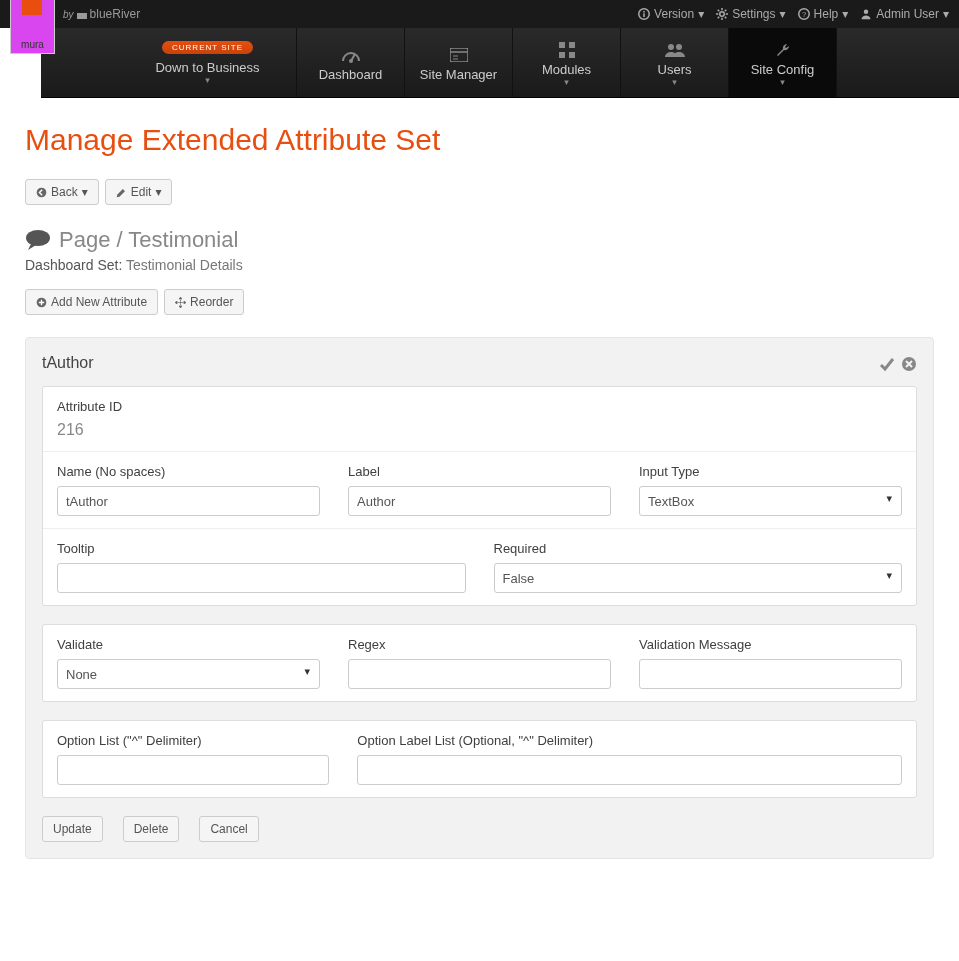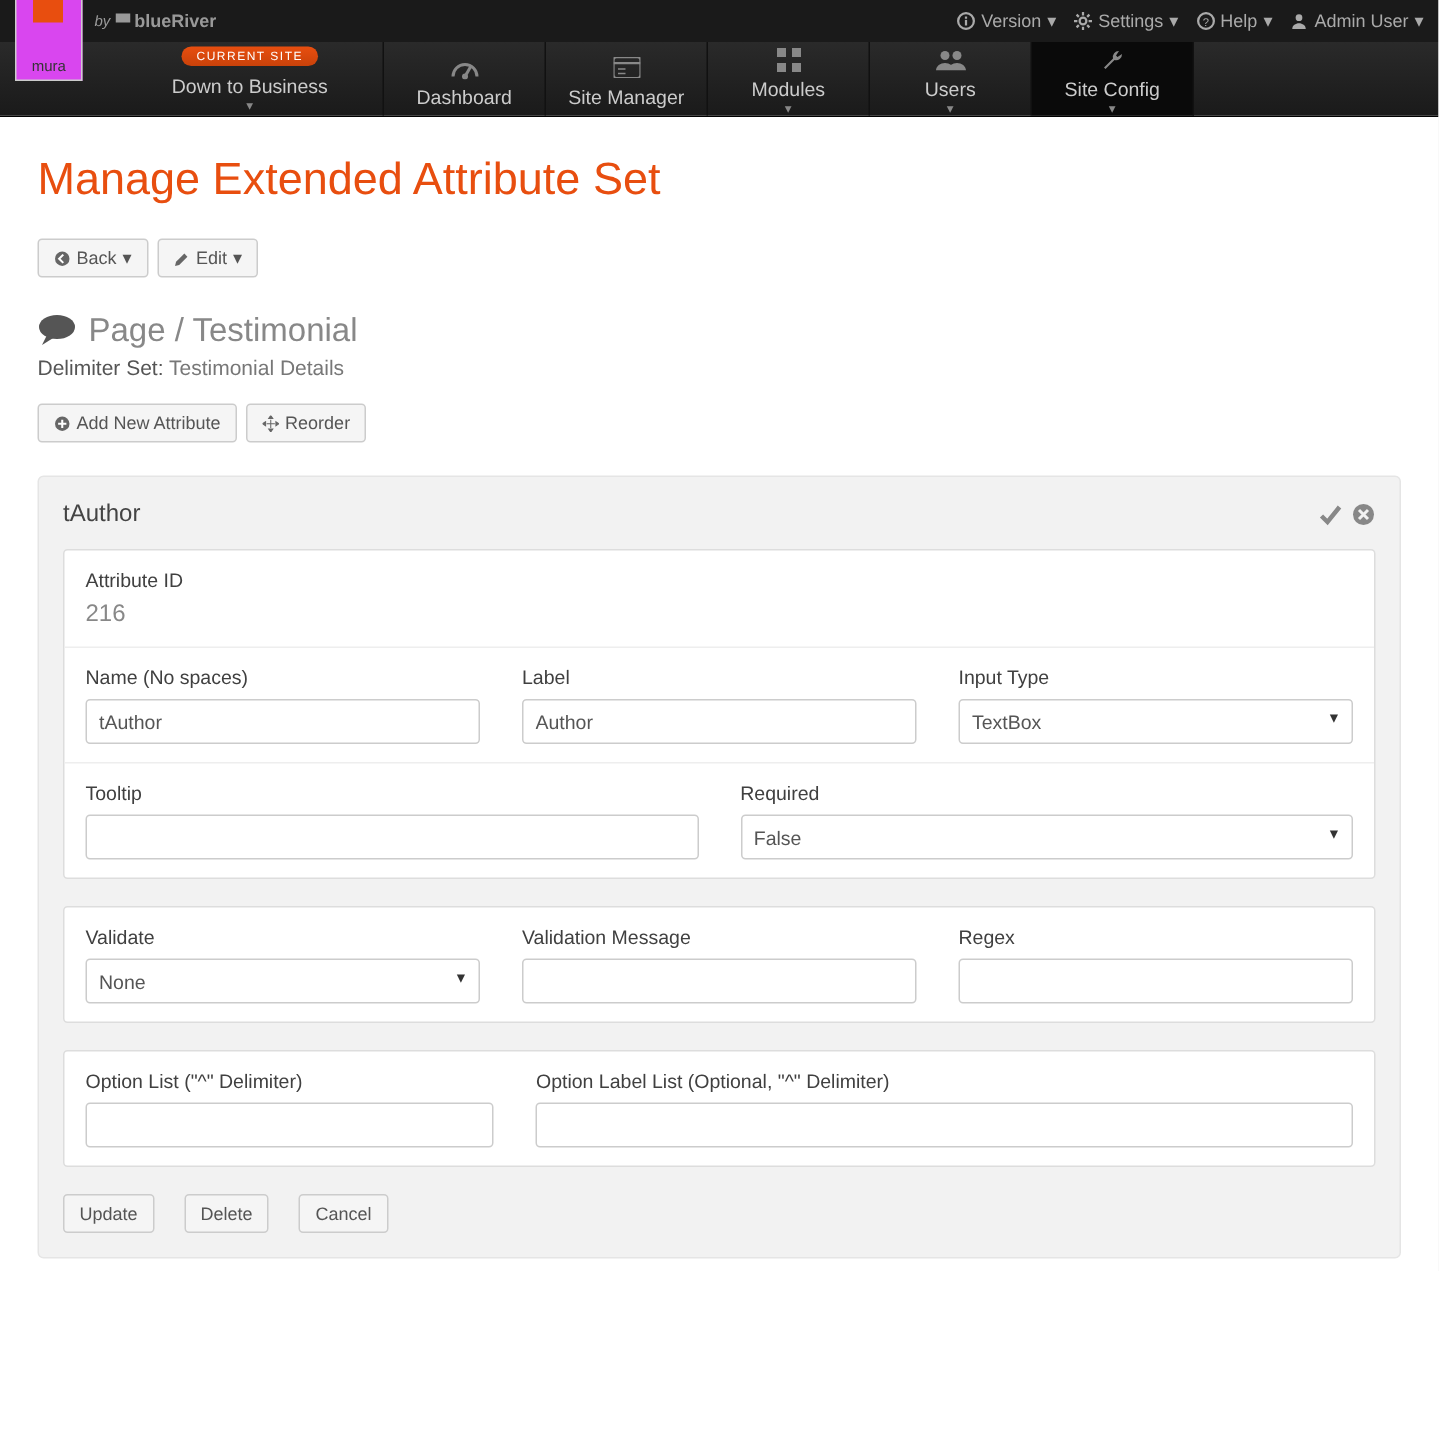--- a/index.html
+++ b/index.html
@@ -2,24 +2,24 @@
 <html><head>
 <meta charset="utf-8">
 <style>
 * { box-sizing: border-box; margin: 0; padding: 0; }
 body { font-family: "Helvetica Neue", Helvetica, Arial, sans-serif; font-size: 13px; color: #333; background: #fff; width: 959px; }
 .top-bar { background: #1a1a1a; color: #999; height: 28px; display: flex; align-items: center; padding: 0 10px; font-size: 12px; }
 .top-bar .logo { width: 45px; height: 60px; background: #d946ef; border: 1px solid #ccc; display: flex; flex-direction: column; align-items: center; justify-content: flex-end; position: relative; top: 10px; z-index: 100; margin-right: 8px; }
 .logo-red { background: #e84e0f; width: 20px; height: 20px; position: absolute; top: 0; left: 11px; }
 .logo-text { font-size: 10px; color: #333; padding-bottom: 3px; }
 .top-bar .by { font-style: italic; font-size: 10px; margin-right: 3px; }
-.top-bar .blueriver { display: flex; align-items: flex-start; gap: 3px; font-weight: bold; }
+.top-bar .blueriver { display: flex; align-items: flex-end; gap: 3px; }
 .top-bar-right { margin-left: auto; display: flex; gap: 12px; align-items: center; }
 .top-bar-right a { color: #aaa; text-decoration: none; display: flex; align-items: center; gap: 4px; cursor: pointer; }
-.nav-bar { background: linear-gradient(#2a2a2a, #1a1a1a); height: 50px; display: flex; padding-left: 78px; border-bottom: 1px solid #000; }
+.nav-bar { background: linear-gradient(#2a2a2a, #1a1a1a); height: 70px; display: flex; padding-left: 78px; border-bottom: 1px solid #000; margin-left: 41px; }
 .nav-item { width: 108px; display: flex; flex-direction: column; align-items: center; justify-content: center; color: #ccc; font-size: 13px; border-right: 1px solid #111; cursor: pointer; position: relative; }
 .nav-item.current { width: 178px; }
 .nav-item.active { background: #0a0a0a; }
 .nav-item .icon { font-size: 18px; color: #888; }
 .nav-item .label { margin-top: 2px; }
 .nav-item .caret-down { font-size: 9px; color: #888; }
 .current-badge { background: linear-gradient(#e84e0f, #c9420a); color: #fff; font-size: 8px; letter-spacing: 1px; padding: 2px 10px; border-radius: 10px; margin-bottom: 4px; }
 .content { padding: 25px; }
 h1 { color: #e84e0f; font-weight: 300; font-size: 30px; margin-bottom: 22px; }
 .btn-group { display: flex; gap: 6px; margin-bottom: 22px; }
@@ -182,21 +182,21 @@
 
   <h2>
     <svg width="26" height="22" viewBox="0 0 26 22">
         <ellipse cx="13" cy="9" rx="12" ry="8" fill="#555"></ellipse>
         <path d="M6 15l-3 6 8-5" fill="#555"></path>
       </svg>
     <span>Page / Testimonial</span>
   </h2>
 
   <div class="attrs-set">
-    <span>Delimiter Set:</span>
+    <span>Dashboard Set:</span>
     <span class="val">Testimonial Details</span>
   </div>
 
   <div class="btn-group">
     <button class="btn">
       <svg width="11" height="11" viewBox="0 0 16 16">
           <circle cx="8" cy="8" r="7" fill="#666"></circle>
           <path d="M8 4v8M4 8h8" stroke="#fff" stroke-width="2"></path>
         </svg>
       <span>Add New Attribute</span>
@@ -272,25 +272,25 @@
       <div class="form-row">
         <div class="form-cell">
           <label>Validate</label>
           <div class="select-wrap">
             <select>
               <option>None</option>
             </select>
           </div>
         </div>
         <div class="form-cell">
+          <label>Regex</label>
+          <input type="text" value="" style="">
+        </div>
+        <div class="form-cell">
           <label>Validation Message</label>
-          <input type="text" value="" style="">
-        </div>
-        <div class="form-cell">
-          <label>Regex</label>
           <input type="text" value="" style="">
         </div>
       </div>
     </div>
 
     <div class="form-box">
       <div class="form-row">
         <div class="form-cell">
           <label>Option List ("^" Delimiter)</label>
           <input type="text" value="" style="">

